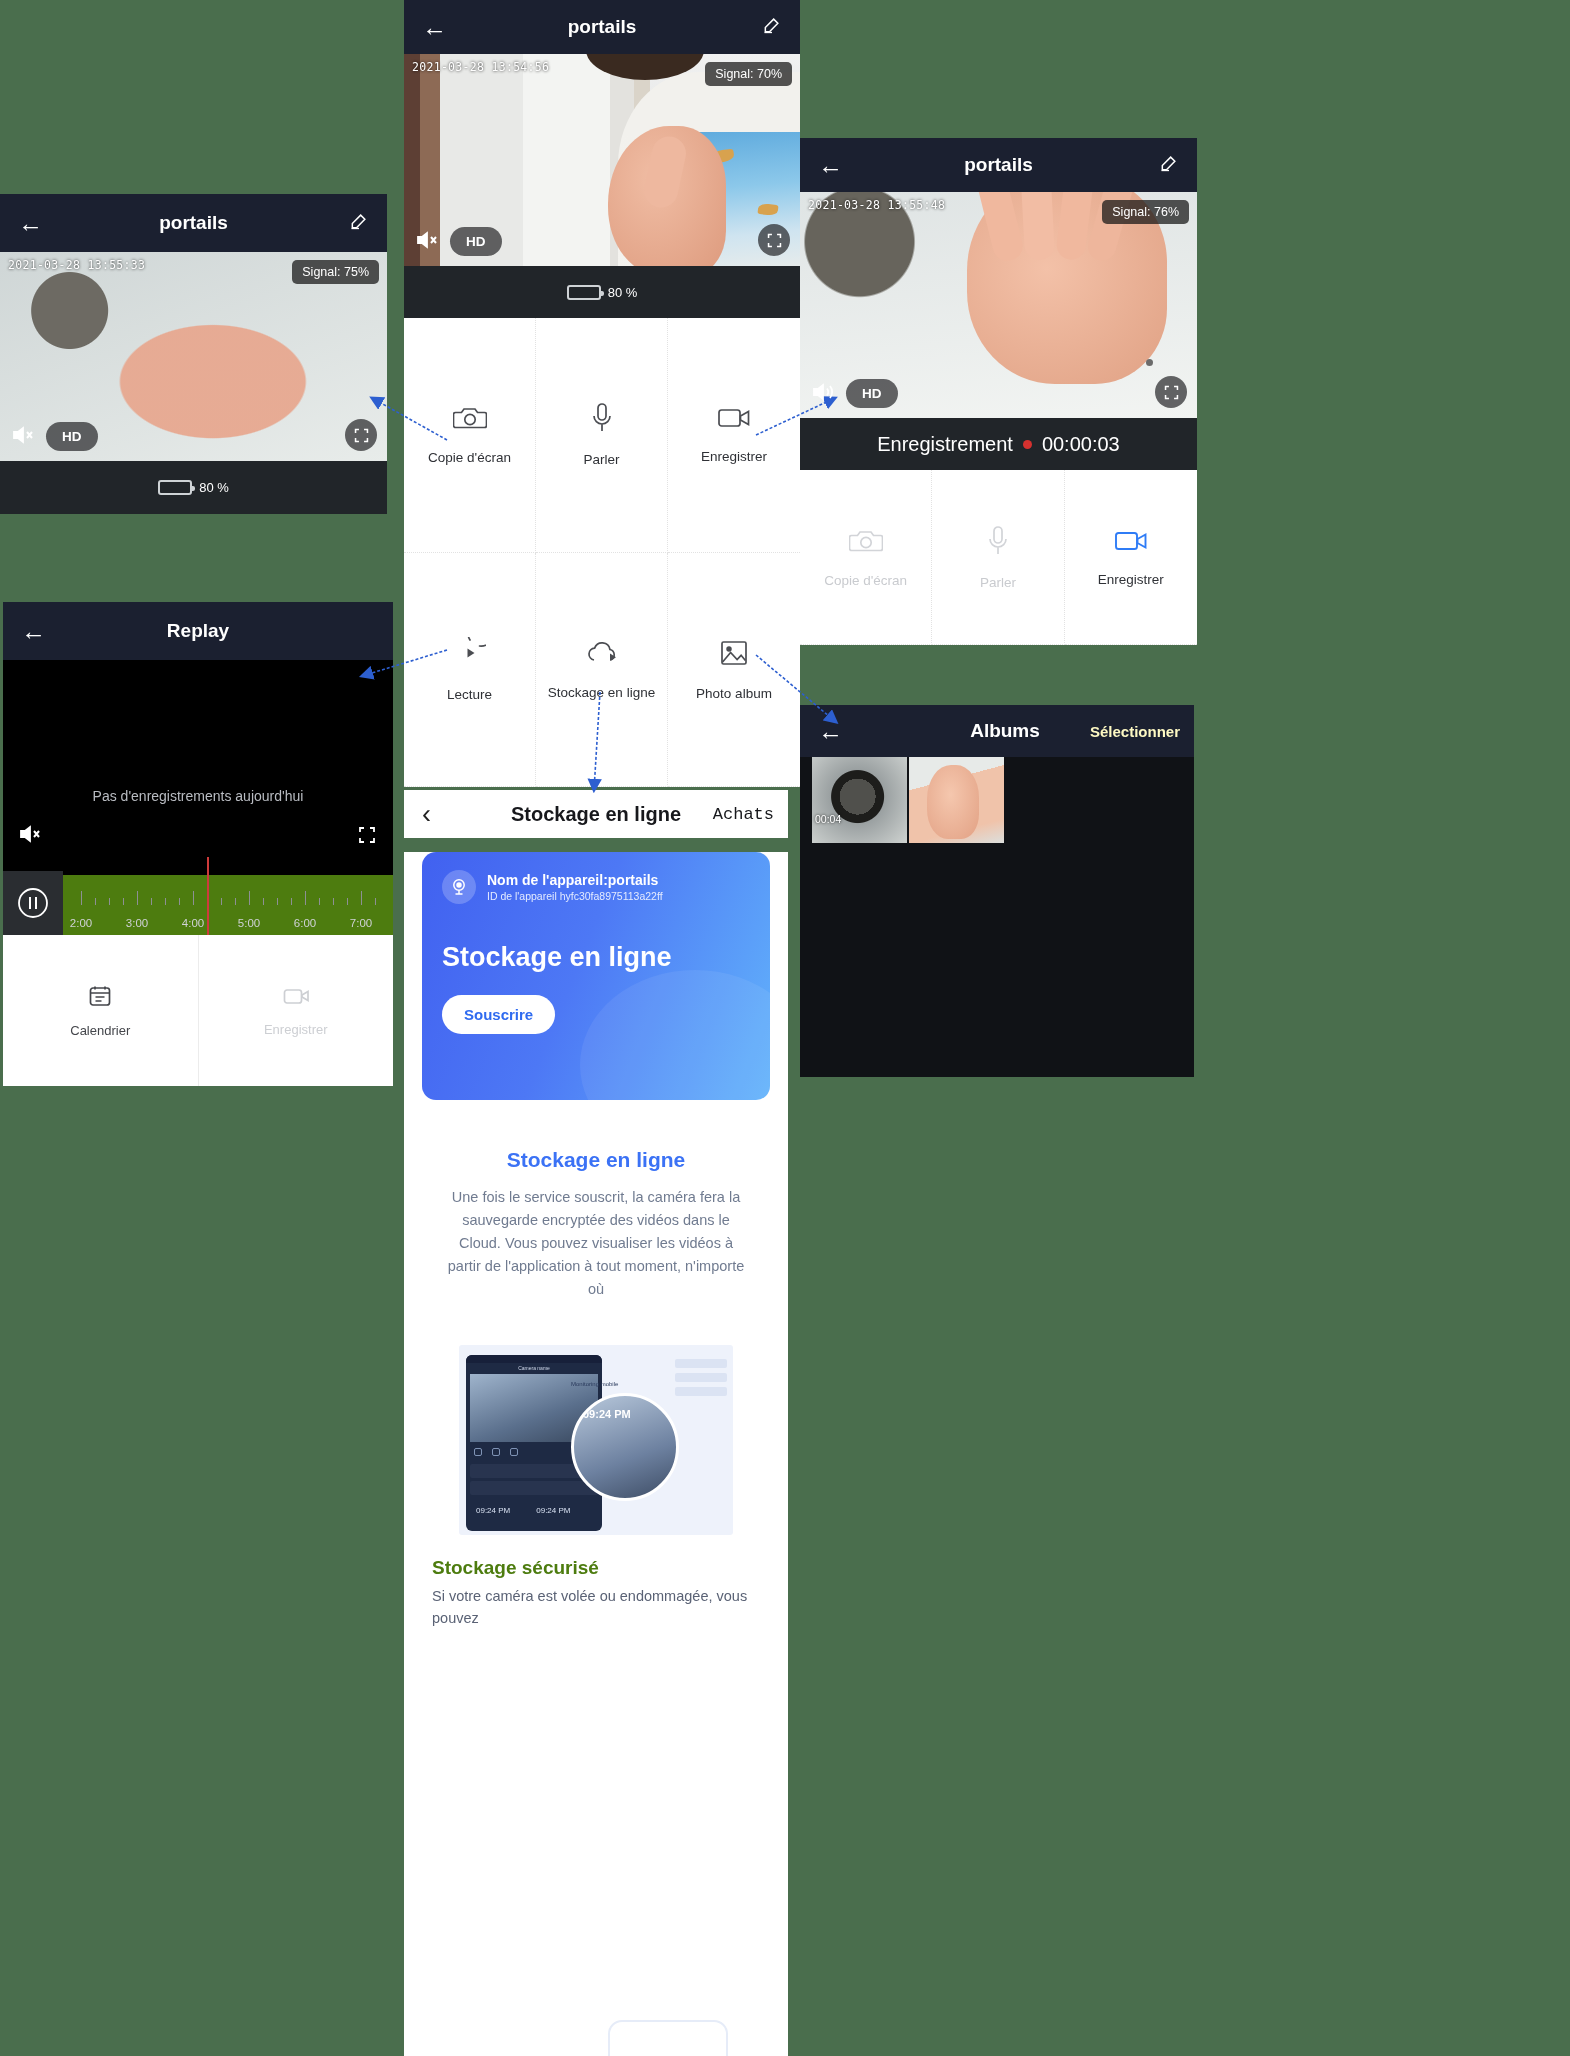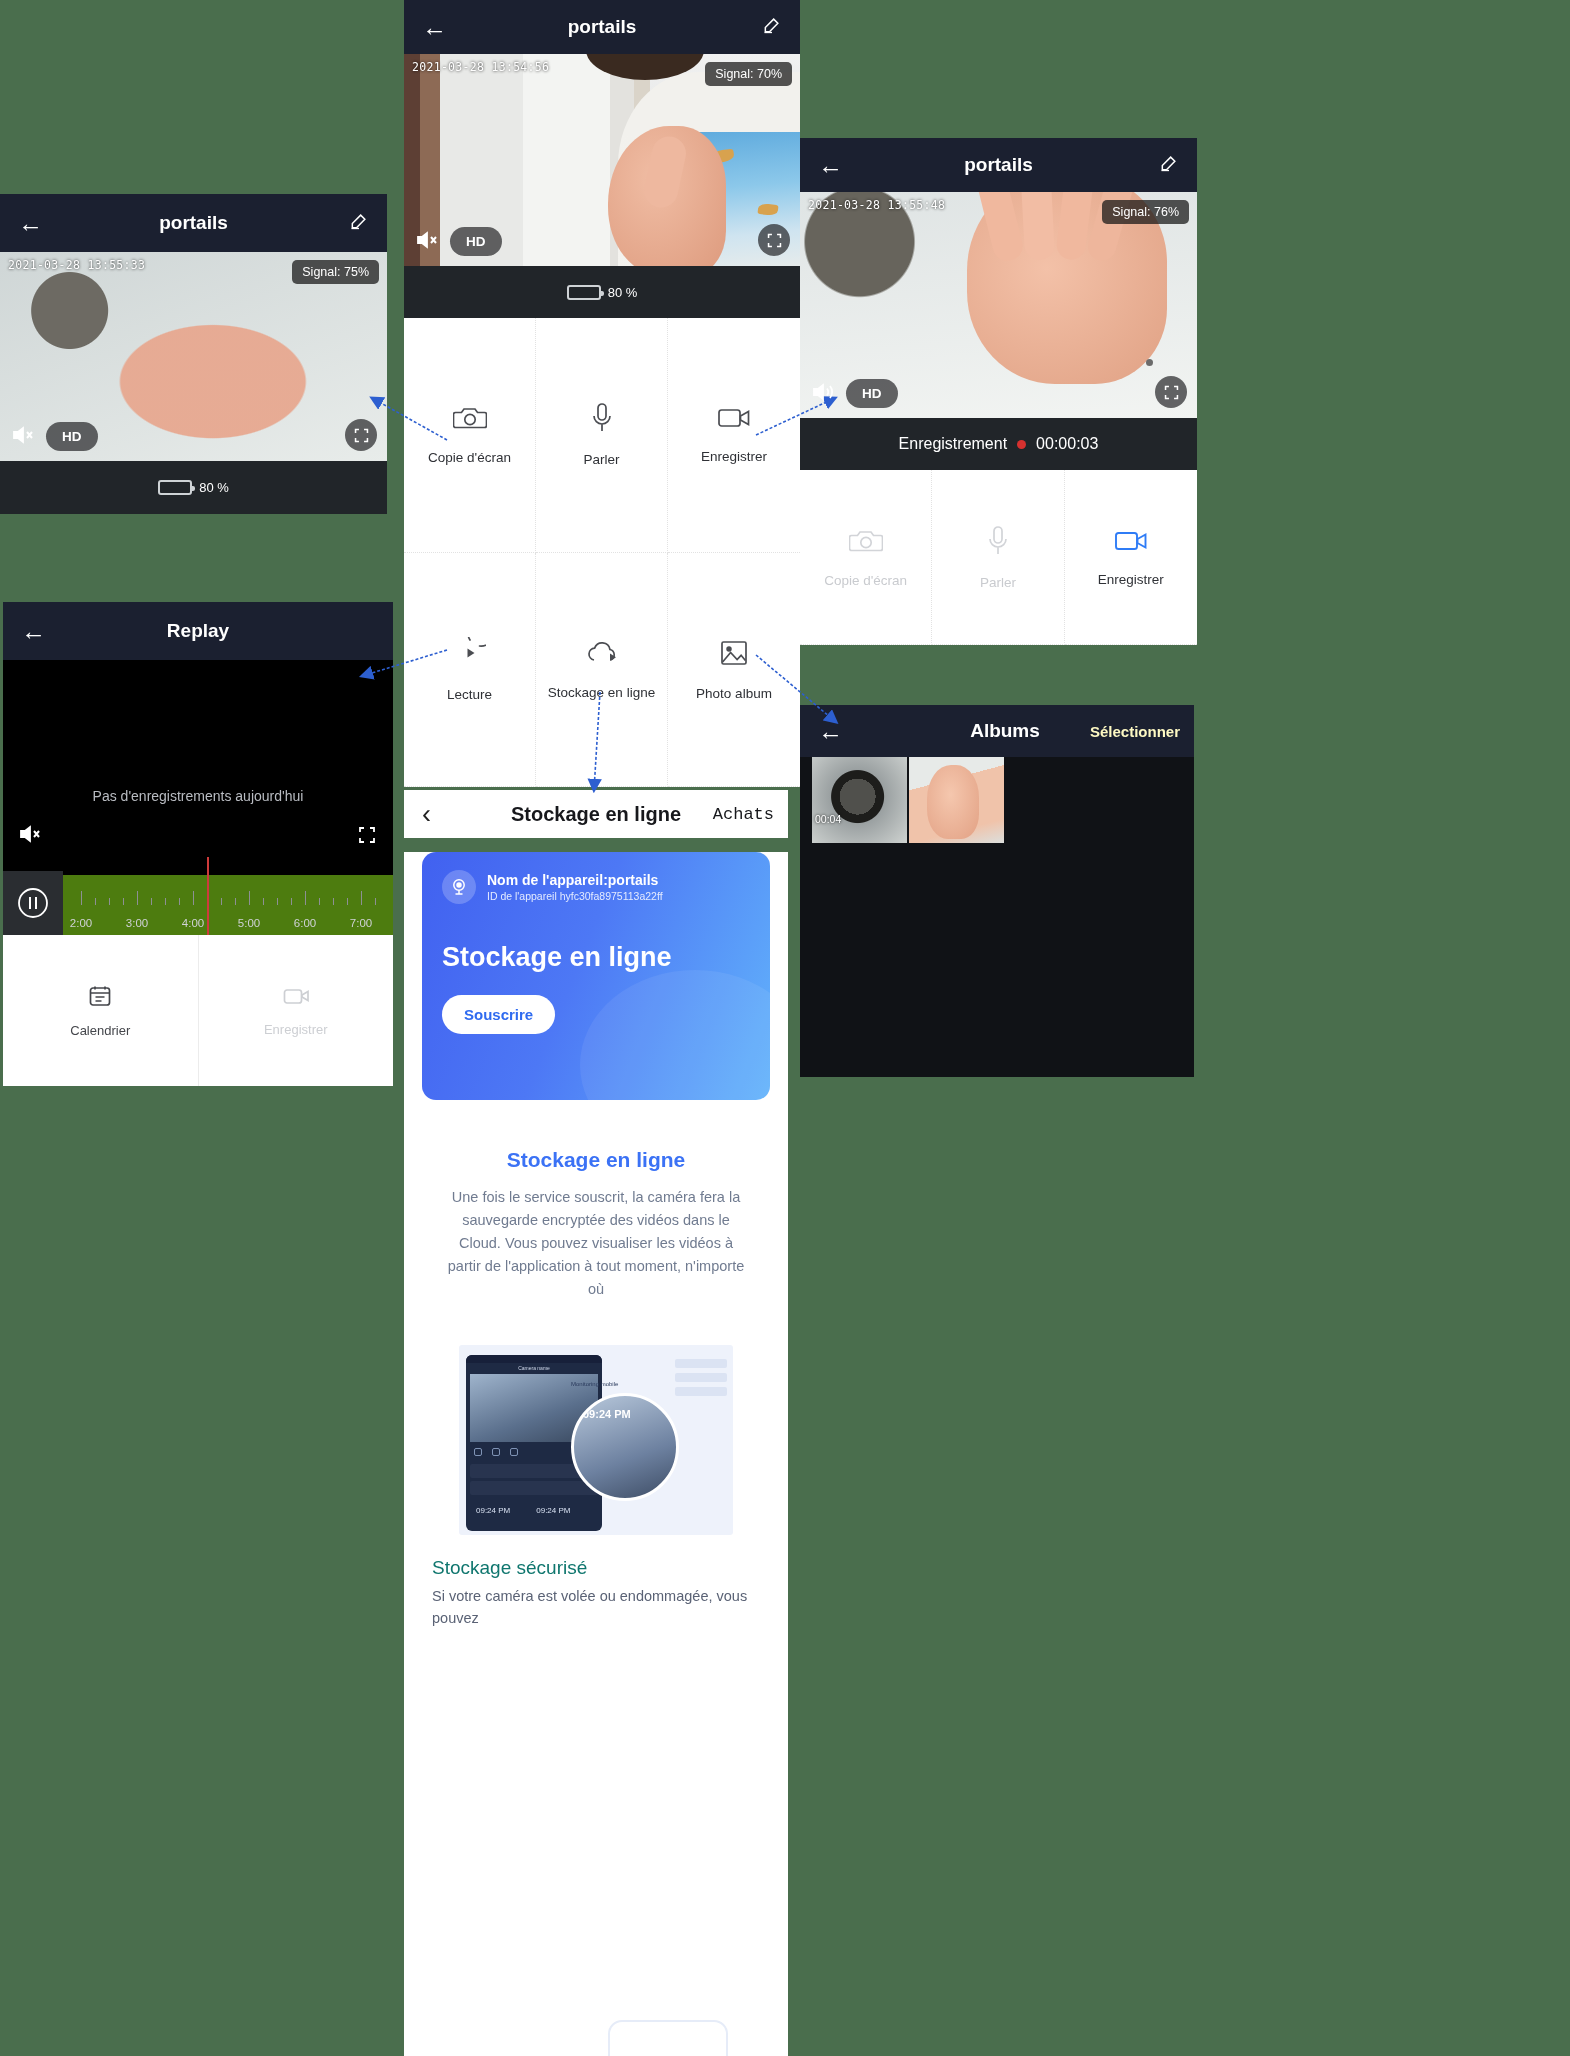--- a/index.html
+++ b/index.html
@@ -146,21 +146,21 @@
   }
   .replay-foot-cell:last-child { border-right: none; }
   .replay-foot-cell .lbl { font-size: 13px; color: #44464b; }
   .replay-foot-cell.dim .lbl { color: #cdcfd3; }
 
   
   .rec-bar {
     background:#212529; display:flex; align-items:center;
     justify-content:center; gap:10px;
   }
-  .rec-bar .txt { color:#fff; font-size:16px; }
+  .rec-bar .txt { color:#fff; font-size:20px; }
   .rec-dot { width:9px; height:9px; border-radius:50%; background:#d6312f; }
 
   
   .albums-body { background:#101216; position:relative; }
   .album-date { color:#dfe2e6; font-size:13px; padding:11px 12px 8px; }
   .album-row { display:flex; gap:2px; padding: 0 12px; }
   .album-thumb {
     width:95px; height:86px; position:relative; overflow:hidden;
     background:#8f9699;
   }
@@ -234,21 +234,21 @@
     background: linear-gradient(160deg,#b9c9dc,#6d81a0 60%, #3d4c64);
   }
   .promo .bubble .tm {
     position:absolute; left:9px; top:12px; color:#fff; font-size:11px; font-weight:bold;
   }
   .promo .right-col { position:absolute; right:6px; top:14px; width:52px; }
   .promo .rc-line { height:9px; background:#dbe3f3; margin-bottom:5px; border-radius:2px;}
   .promo .times { position:absolute; left:10px; bottom:16px; display:flex; gap:26px;}
   .promo .times span { color:#d8e1f2; font-size:8px; }
   .cloud-h3 {
-    color:#0f766e; font-size:19px; font-weight:normal;
+    color:#4d7c0f; font-size:19px; font-weight:bold;
     margin: 22px 0 0 28px;
   }
   .cloud-p2 {
     color:#5a6275; font-size:14.5px; line-height:22px;
     margin: 6px 28px 0 28px;
   }
   .cloud-shape {
     position:absolute; right:60px; bottom:-30px;
     width: 120px; height: 80px;
     border: 2px solid #e6ecf8; border-radius: 14px 14px 0 0;

